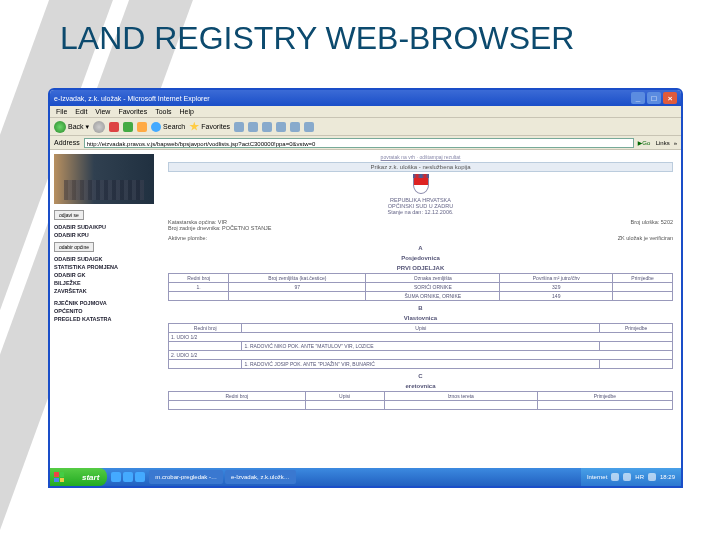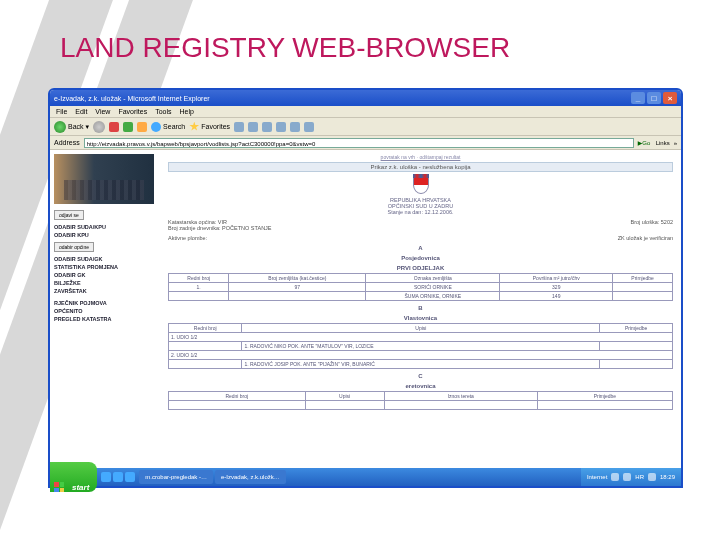--- a/index.html
+++ b/index.html
@@ -1,20 +1,20 @@
 <!DOCTYPE html>
 <html><head>
 <meta charset="utf-8">
 <style>
   * { margin:0; padding:0; box-sizing:border-box; }
   body { width:720px; height:540px; background:#fff; font-family:Arial,sans-serif; position:relative; overflow:hidden; }
   .bg-stripe { position:absolute; width:60px; height:900px; background:#d8d8d8; transform:rotate(20deg); top:-200px; }
   .bg-stripe.s1 { left:-40px; }
   .bg-stripe.s2 { left:40px; }
-  .slide-title { position:absolute; top:32px; left:60px; font-size:28px; color:#be185d; }
+  .slide-title { position:absolute; top:20px; left:60px; font-size:32px; color:#0c4a6e; }
   .browser { position:absolute; top:88px; left:48px; width:635px; height:400px; border:2px solid #1a4ec8; border-radius:6px 6px 0 0; background:#ece9d8; font-size:7px; }
   .titlebar { height:16px; background:linear-gradient(#3b6bd6,#1a4ec8); color:#fff; display:flex; align-items:center; padding:0 4px; border-radius:4px 4px 0 0; }
   .titlebar .t { flex:1; font-size:7px; }
   .winbtn { width:14px; height:12px; margin-left:2px; display:flex; align-items:center; justify-content:center; font-size:8px; font-weight:bold; border-radius:2px; }
   .winbtn.min,.winbtn.max { background:#5b8ce0; }
   .winbtn.cls { background:#e05b3b; }
   .menubar { height:12px; background:#ece9d8; display:flex; gap:8px; padding:0 6px; align-items:center; border-bottom:1px solid #c8c4b4; }
   .menubar span { font-size:7px; }
   .toolbar { height:18px; background:#ece9d8; display:flex; align-items:center; gap:4px; padding:0 4px; border-bottom:1px solid #c8c4b4; }
   .tbtn { display:flex; align-items:center; gap:2px; font-size:7px; }
@@ -45,21 +45,21 @@
   .crest { text-align:center; margin-bottom:2px; }
   .shield { width:16px; height:18px; display:inline-block; background:linear-gradient(#d22 50%,#fff 50%); border:1px solid #88a; border-radius:0 0 50% 50%; position:relative; }
   .shield::before { content:""; position:absolute; top:-3px; left:-1px; right:-1px; height:4px; background:linear-gradient(90deg,#36a,#d22,#36a,#d22,#36a); }
   .maincenter { text-align:center; font-size:5.5px; color:#668; }
   .row { display:flex; justify-content:space-between; margin-top:4px; }
   .shead { text-align:center; font-weight:bold; font-size:6px; color:#557; margin-top:4px; }
   .tbl { width:100%; border-collapse:collapse; margin-top:2px; }
   .tbl th,.tbl td { border:1px solid #99b; font-size:5px; padding:1px 2px; text-align:center; color:#557; }
   .tbl th { font-weight:normal; }
   .taskbar { position:absolute; bottom:0; left:0; right:0; height:18px; background:linear-gradient(#3c8ae0,#2260c0); display:flex; align-items:center; }
-  .start { height:30px; padding:0 8px 0 4px; background:linear-gradient(#5c4,#2a2); color:#fff; font-size:8px; font-style:italic; font-weight:bold; display:flex; align-items:flex-end; border-radius:0 8px 8px 0; gap:8px; }
+  .start { height:18px; padding:0 8px 0 4px; background:linear-gradient(#5c4,#2a2); color:#fff; font-size:8px; font-style:italic; font-weight:bold; display:flex; align-items:center; border-radius:0 8px 8px 0; gap:18px; }
   .winlogo { width:10px; height:10px; display:inline-grid; grid-template:repeat(2,1fr)/repeat(2,1fr); gap:1px; }
   .winlogo i { display:block; }
   .winlogo i:nth-child(1){background:#e44}.winlogo i:nth-child(2){background:#4c4}.winlogo i:nth-child(3){background:#48e}.winlogo i:nth-child(4){background:#ec4}
   .ql { display:flex; gap:2px; margin:0 4px; }
   .ql span { width:10px; height:10px; background:#4af; border-radius:2px; }
   .task { height:14px; background:#3a78d0; padding:0 6px; font-size:6px; color:#fff; display:flex; align-items:center; margin-right:2px; border-radius:2px; max-width:100px; overflow:hidden; }
   .tray { margin-left:auto; height:18px; background:linear-gradient(#48a0e8,#2c78d0); display:flex; align-items:center; gap:4px; padding:0 6px; font-size:6px; color:#fff; }
   .tray .ti { width:8px; height:8px; background:#fff; border-radius:2px; opacity:.6; }
 </style>
 </head>

